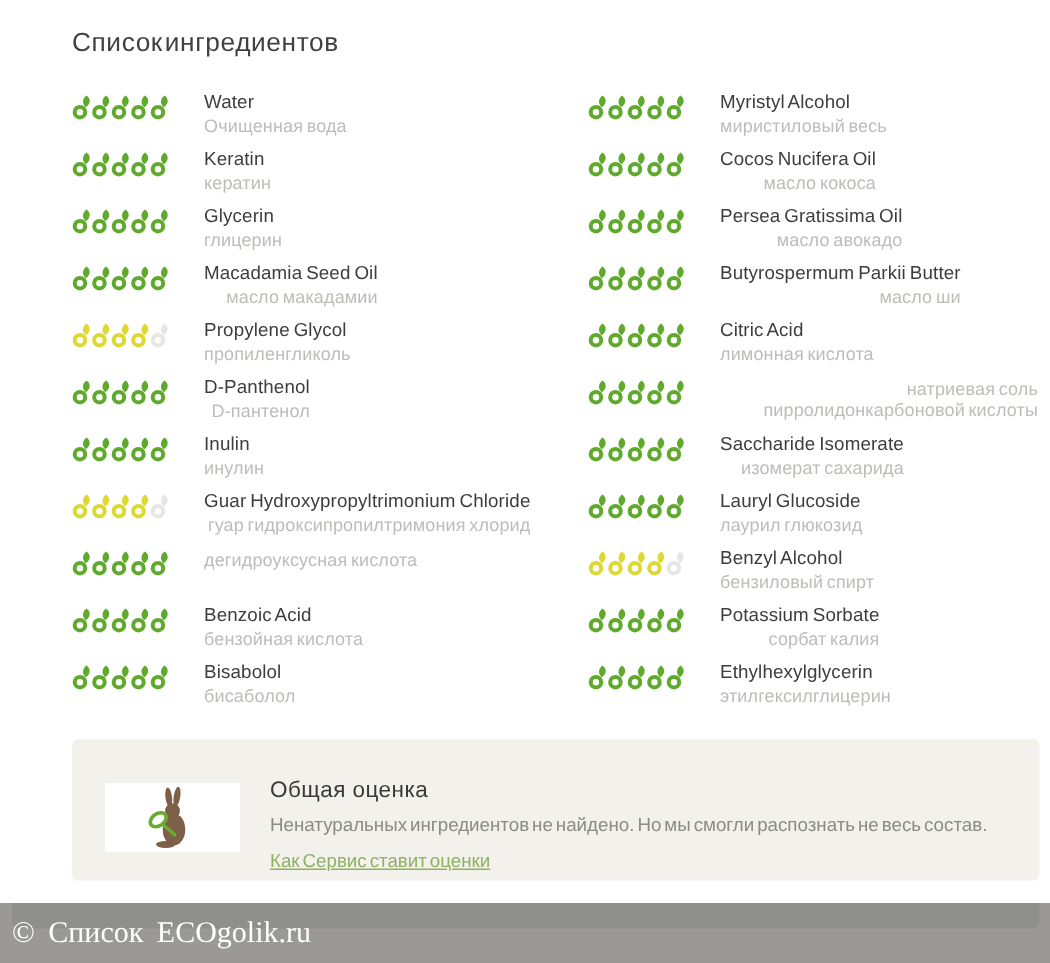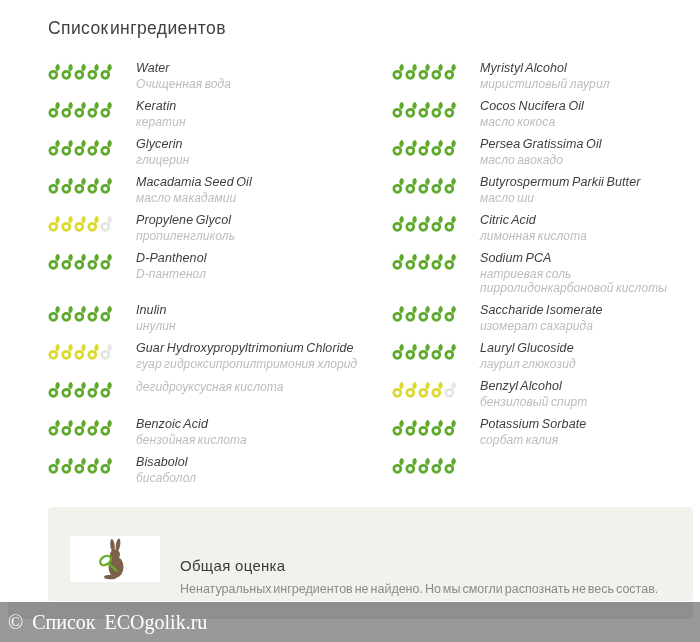--- a/index.html
+++ b/index.html
@@ -23,50 +23,51 @@
 
   .ing-grid {
     margin: 22px 8px 0 8px;
     display: grid;
     grid-template-columns: 344px 1fr;
     row-gap: 8px;
   }
   .ing-row { display: flex; align-items: flex-start; }
   .rating { width: 88px; flex: 0 0 88px; display: flex; padding-top: 2px; }
   .rate-icon { display: block; }
-  .ing-text { min-width: 0; font-style: italic; }
+  .ing-text { min-width: 0; }
   .ing-name {
     font-size: 12.5px; color: #3d3d3d; font-weight: 500;
     line-height: 15px; white-space: nowrap;
     word-spacing: -1px; letter-spacing: 0.1px;
   }
   .ing-desc {
     font-size: 12px; color: #bcbcb9;
     line-height: 14px; margin-top: 1px;
     word-spacing: -1px; letter-spacing: 0.1px;
     max-width: 254px;
+    text-align: right;
   }
 
   .summary-card {
     margin: 22px 7px 0 8px;
     height: 94px; box-sizing: border-box;
     background: #f2f1ec;
     border-radius: 4px;
     padding: 26px 20px 0 22px;
     display: flex; align-items: flex-start;
   }
   .rabbit-box {
     width: 90px; height: 46px; background: #ffffff;
     display: flex; align-items: center; justify-content: center;
     margin-top: 3px; flex: 0 0 90px;
   }
   .summary-body { margin-left: 20px; }
   .summary-title {
     font-size: 15px; color: #3a3a3a; font-weight: 500;
-    letter-spacing: 0.3px; line-height: 16px; margin-bottom: 8px; margin-top: 25px;
+    letter-spacing: 0.3px; line-height: 16px; margin-bottom: 8px;
   }
   .summary-text {
     font-size: 12.5px; color: #8b8b83; line-height: 14px;
     word-spacing: -1.5px; margin-bottom: 8px;
   }
   .summary-link {
     font-size: 12.5px; color: #8fb161; line-height: 14px;
     word-spacing: -1.5px; text-decoration: underline; cursor: pointer; margin-top: 33px;
   }
 
@@ -142,21 +143,21 @@
             <path d="M9.7 0.7 C12.5 2.6 12.6 6.1 9.3 8.5 C6.5 6.4 6.7 2.9 9.7 0.7 Z" fill="#5faa2d"></path>
             <circle cx="5.3" cy="11.8" r="3.5" fill="none" stroke="#5faa2d" stroke-width="2.7"></circle>
           </svg>
           <svg class="rate-icon" width="13" height="17" viewBox="0 0 13 17">
             <path d="M9.7 0.7 C12.5 2.6 12.6 6.1 9.3 8.5 C6.5 6.4 6.7 2.9 9.7 0.7 Z" fill="#5faa2d"></path>
             <circle cx="5.3" cy="11.8" r="3.5" fill="none" stroke="#5faa2d" stroke-width="2.7"></circle>
           </svg>
         </div>
       <div class="ing-text">
         <div class="ing-name">Myristyl Alcohol</div>
-        <div class="ing-desc">миристиловый лаурил</div>
+        <div class="ing-desc">миристиловый весь</div>
       </div>
     </div>
 
     <div class="ing-row">
       <div class="rating">
           <svg class="rate-icon" width="13" height="17" viewBox="0 0 13 17">
             <path d="M9.7 0.7 C12.5 2.6 12.6 6.1 9.3 8.5 C6.5 6.4 6.7 2.9 9.7 0.7 Z" fill="#5faa2d"></path>
             <circle cx="5.3" cy="11.8" r="3.5" fill="none" stroke="#5faa2d" stroke-width="2.7"></circle>
           </svg>
           <svg class="rate-icon" width="13" height="17" viewBox="0 0 13 17">
@@ -431,21 +432,20 @@
           <svg class="rate-icon" width="13" height="17" viewBox="0 0 13 17">
             <path d="M9.7 0.7 C12.5 2.6 12.6 6.1 9.3 8.5 C6.5 6.4 6.7 2.9 9.7 0.7 Z" fill="#5faa2d"></path>
             <circle cx="5.3" cy="11.8" r="3.5" fill="none" stroke="#5faa2d" stroke-width="2.7"></circle>
           </svg>
           <svg class="rate-icon" width="13" height="17" viewBox="0 0 13 17">
             <path d="M9.7 0.7 C12.5 2.6 12.6 6.1 9.3 8.5 C6.5 6.4 6.7 2.9 9.7 0.7 Z" fill="#5faa2d"></path>
             <circle cx="5.3" cy="11.8" r="3.5" fill="none" stroke="#5faa2d" stroke-width="2.7"></circle>
           </svg>
         </div>
       <div class="ing-text">
-        <div class="ing-name">Sodium PCA</div>
         <div class="ing-desc">натриевая соль пирролидонкарбоновой кислоты</div>
       </div>
     </div>
 
     <div class="ing-row">
       <div class="rating">
           <svg class="rate-icon" width="13" height="17" viewBox="0 0 13 17">
             <path d="M9.7 0.7 C12.5 2.6 12.6 6.1 9.3 8.5 C6.5 6.4 6.7 2.9 9.7 0.7 Z" fill="#5faa2d"></path>
             <circle cx="5.3" cy="11.8" r="3.5" fill="none" stroke="#5faa2d" stroke-width="2.7"></circle>
           </svg>
@@ -719,20 +719,24 @@
           </svg>
           <svg class="rate-icon" width="13" height="17" viewBox="0 0 13 17">
             <path d="M9.7 0.7 C12.5 2.6 12.6 6.1 9.3 8.5 C6.5 6.4 6.7 2.9 9.7 0.7 Z" fill="#5faa2d"></path>
             <circle cx="5.3" cy="11.8" r="3.5" fill="none" stroke="#5faa2d" stroke-width="2.7"></circle>
           </svg>
           <svg class="rate-icon" width="13" height="17" viewBox="0 0 13 17">
             <path d="M9.7 0.7 C12.5 2.6 12.6 6.1 9.3 8.5 C6.5 6.4 6.7 2.9 9.7 0.7 Z" fill="#5faa2d"></path>
             <circle cx="5.3" cy="11.8" r="3.5" fill="none" stroke="#5faa2d" stroke-width="2.7"></circle>
           </svg>
         </div>
+      <div class="ing-text">
+        <div class="ing-name">Ethylhexylglycerin</div>
+        <div class="ing-desc">этилгексилглицерин</div>
+      </div>
     </div>
   </div>
 
   <div class="summary-card">
     <div class="rabbit-box">
       <svg width="46" height="42" viewBox="0 0 40 42">
         <g fill="#7d6049">
           <ellipse cx="17.5" cy="7.5" rx="2.2" ry="6.5" transform="rotate(-7 17.5 7.5)"></ellipse>
           <ellipse cx="23" cy="7" rx="2.2" ry="6.5" transform="rotate(9 23 7)"></ellipse>
           <circle cx="20" cy="16.5" r="5"></circle>

